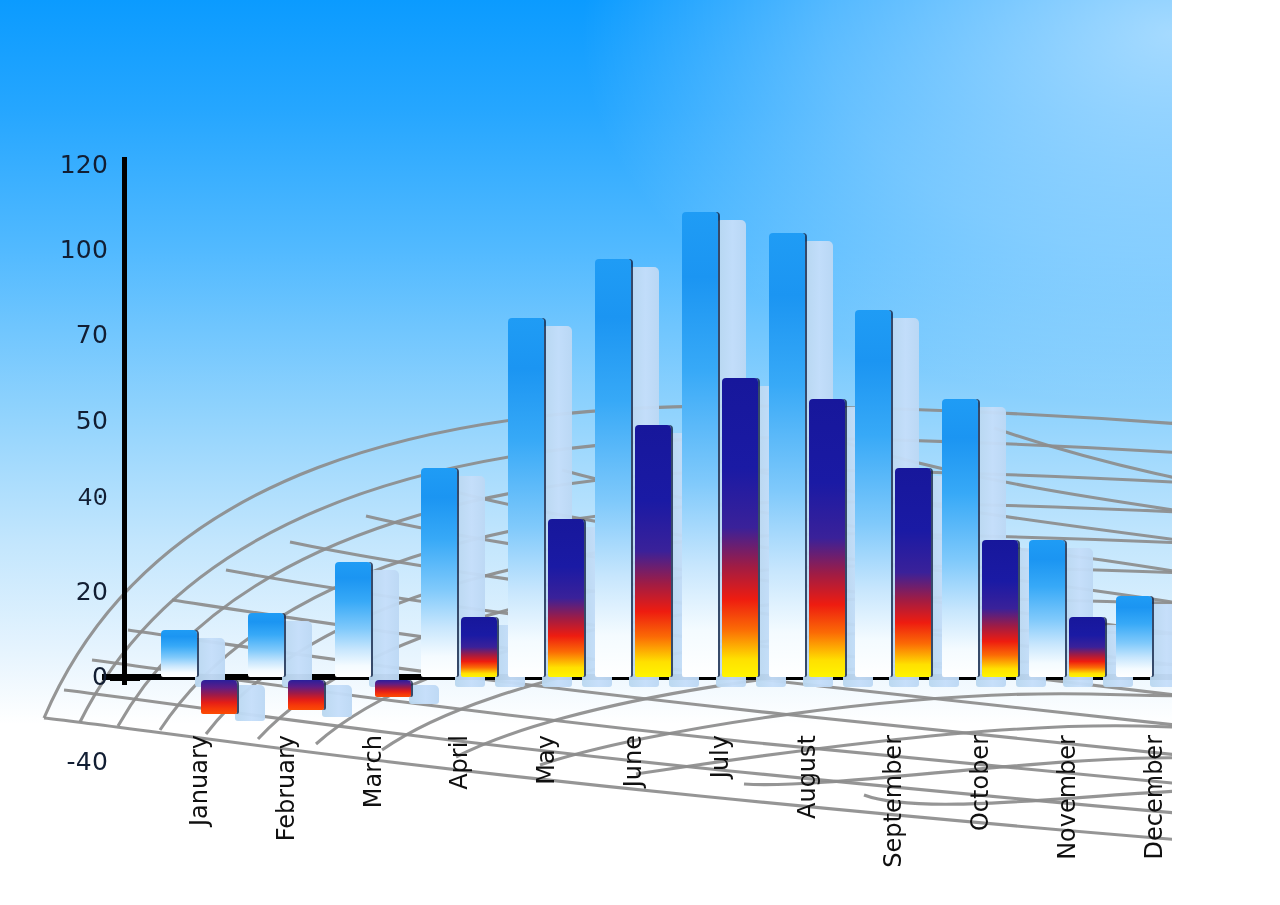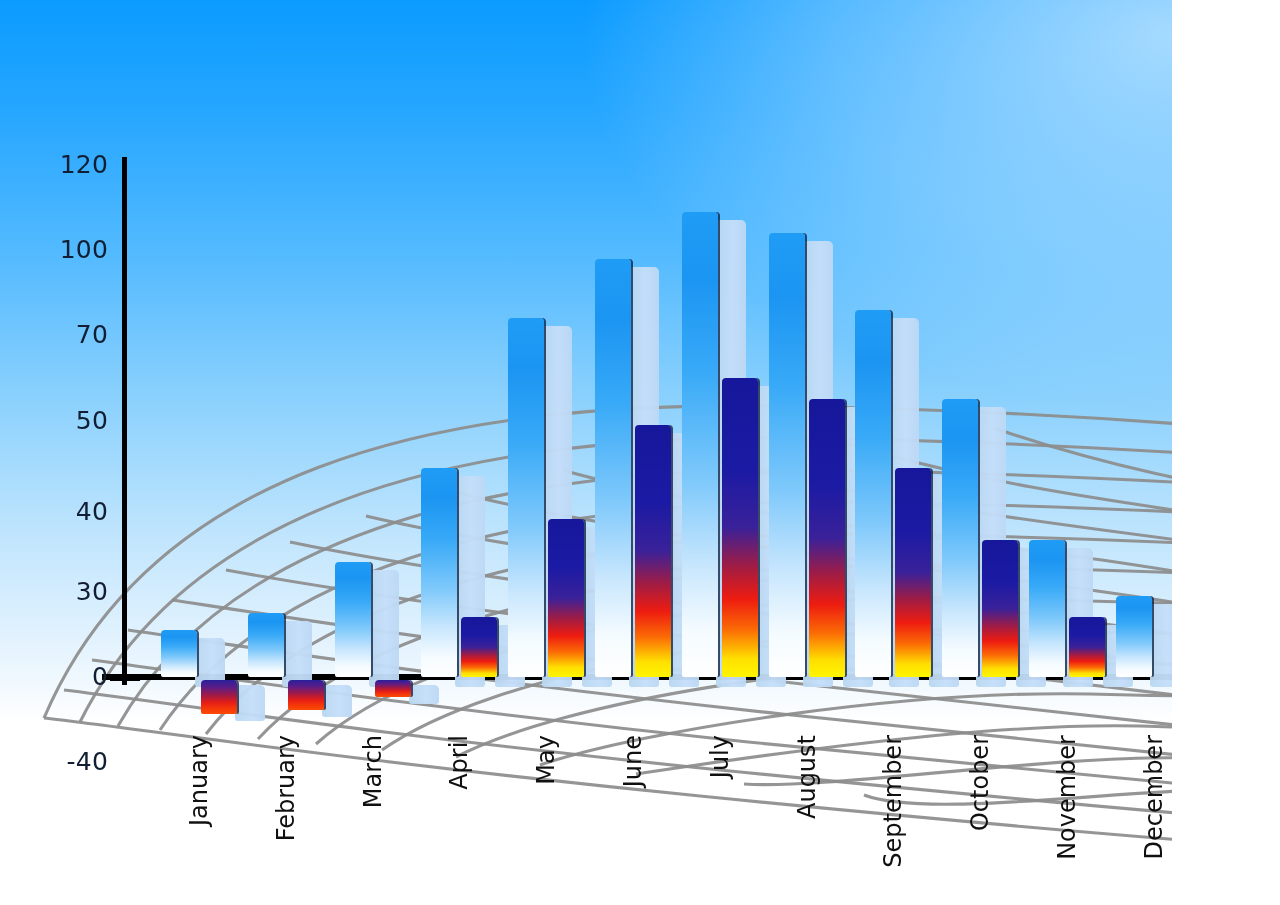--- a/index.html
+++ b/index.html
@@ -131,22 +131,22 @@
     <div class="axis-v"></div>
     <div class="axis-h"></div>
 
     <div style="position:absolute;left:110px;top:676px;width:30px;height:5px;background:#000;"></div>
 
     <div class="ytick-wrap" id="yticks">
         <div class="ytick" style="top: 151.6px; width: 108px;">120</div>
         <div class="ytick" style="top: 237px; width: 108px;">100</div>
         <div class="ytick" style="top: 322.4px; width: 108px;">70</div>
         <div class="ytick" style="top: 407.8px; width: 108px;">50</div>
-        <div class="ytick" style="top: 499px; width: 108px;">40</div>
-        <div class="ytick" style="top: 578.6px; width: 108px;">30</div>
+        <div class="ytick" style="top: 486px; width: 108px; font-family: Liberation Mono, monospace;">40</div>
+        <div class="ytick" style="top: 578.6px; width: 108px;">20</div>
         <div class="ytick" style="top: 664px; width: 108px;">0</div>
         <div class="ytick" style="top: 749.4px; width: 108px;">-40</div>
       </div>
 
     <div id="bars">
         <div class="shadow" style="left: 195px; top: 638.03px; width: 30px; height: 48.97px;"></div>
         <div class="bar blue" title="January: 11" style="left: 161px; top: 630.03px; width: 36px; height: 46.97px;"></div>
         <div class="shadow" style="left: 235px; top: 685px; width: 30px; height: 36.16px;"></div>
         <div class="bar flame-neg" title="January: -8" style="left: 201px; top: 680px; width: 36px; height: 34.16px;"></div>
         <div class="shadow" style="left: 281.8px; top: 620.95px; width: 30px; height: 66.05px;"></div>

